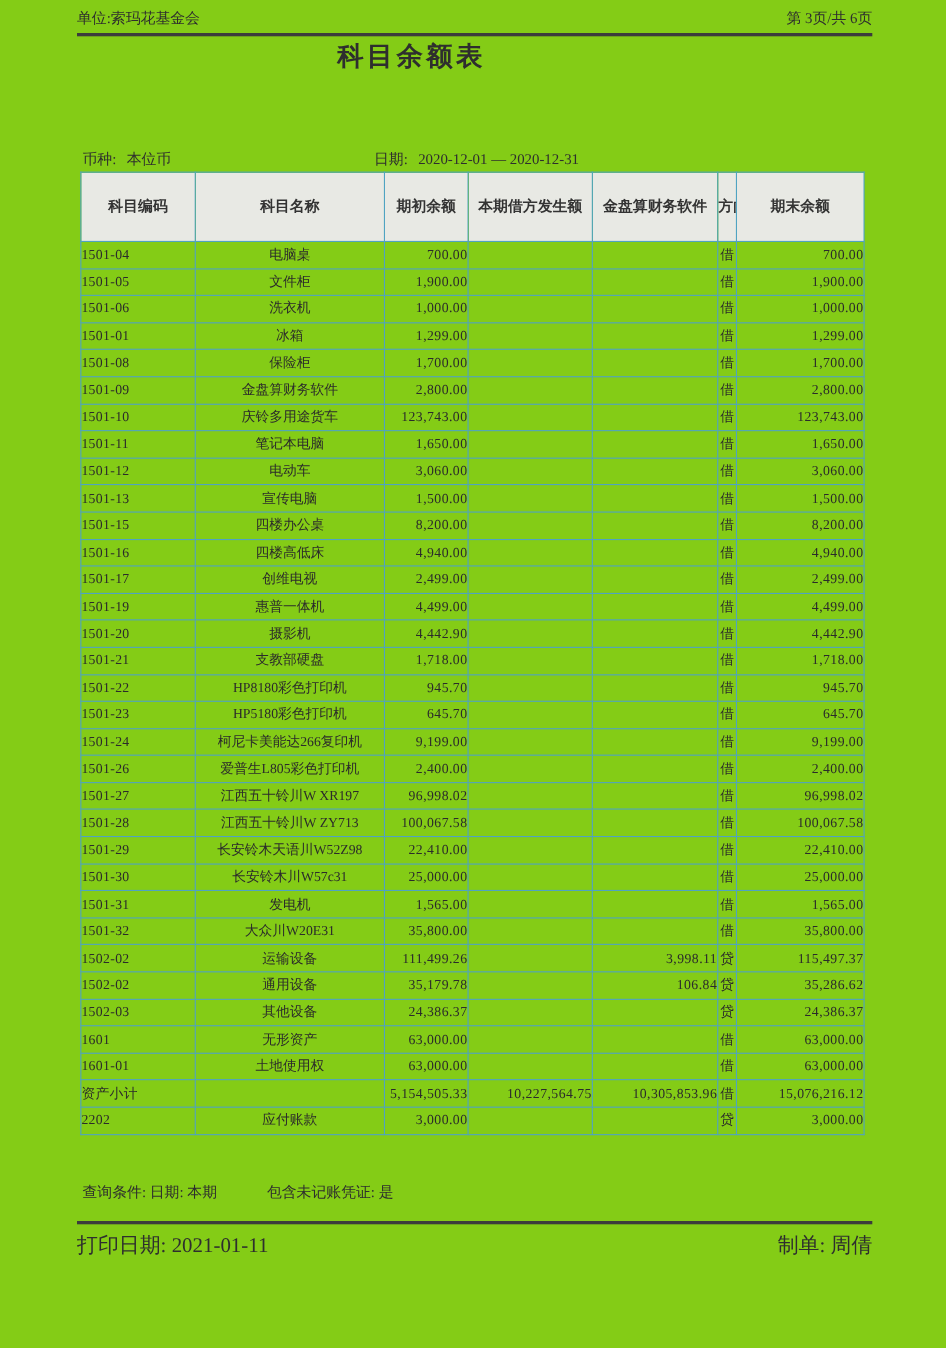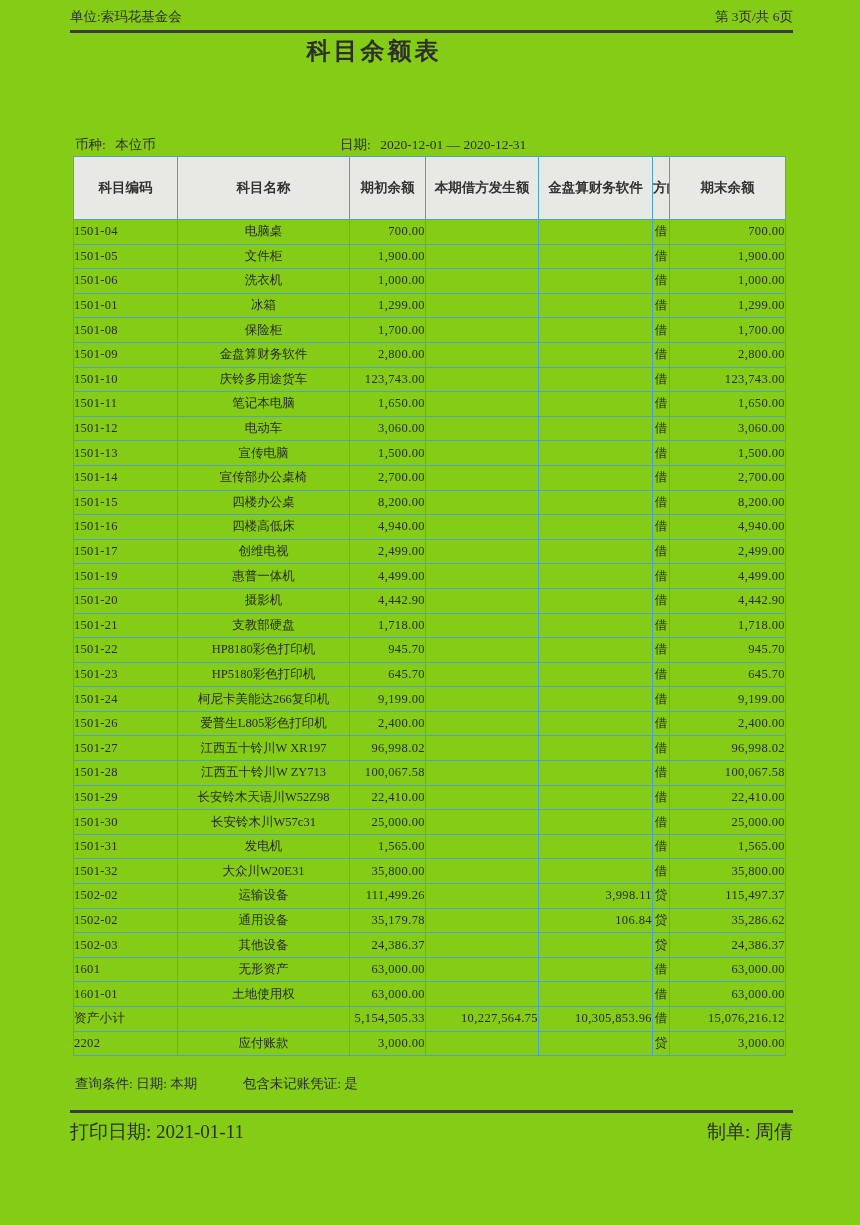--- a/index.html
+++ b/index.html
@@ -187,29 +187,20 @@
         <tr>
           <td class="c-code">1501-13</td>
           <td class="c-name">宣传电脑</td>
           <td class="c-num">1,500.00</td>
           <td class="c-num"></td>
           <td class="c-num"></td>
           <td class="c-dir">借</td>
           <td class="c-num">1,500.00</td>
         </tr>
         <tr>
-          <td class="c-code">1501-14</td>
-          <td class="c-name">宣传部办公桌椅</td>
-          <td class="c-num">2,700.00</td>
-          <td class="c-num"></td>
-          <td class="c-num"></td>
-          <td class="c-dir">借</td>
-          <td class="c-num">2,700.00</td>
-        </tr>
-        <tr>
           <td class="c-code">1501-15</td>
           <td class="c-name">四楼办公桌</td>
           <td class="c-num">8,200.00</td>
           <td class="c-num"></td>
           <td class="c-num"></td>
           <td class="c-dir">借</td>
           <td class="c-num">8,200.00</td>
         </tr>
         <tr>
           <td class="c-code">1501-16</td>

